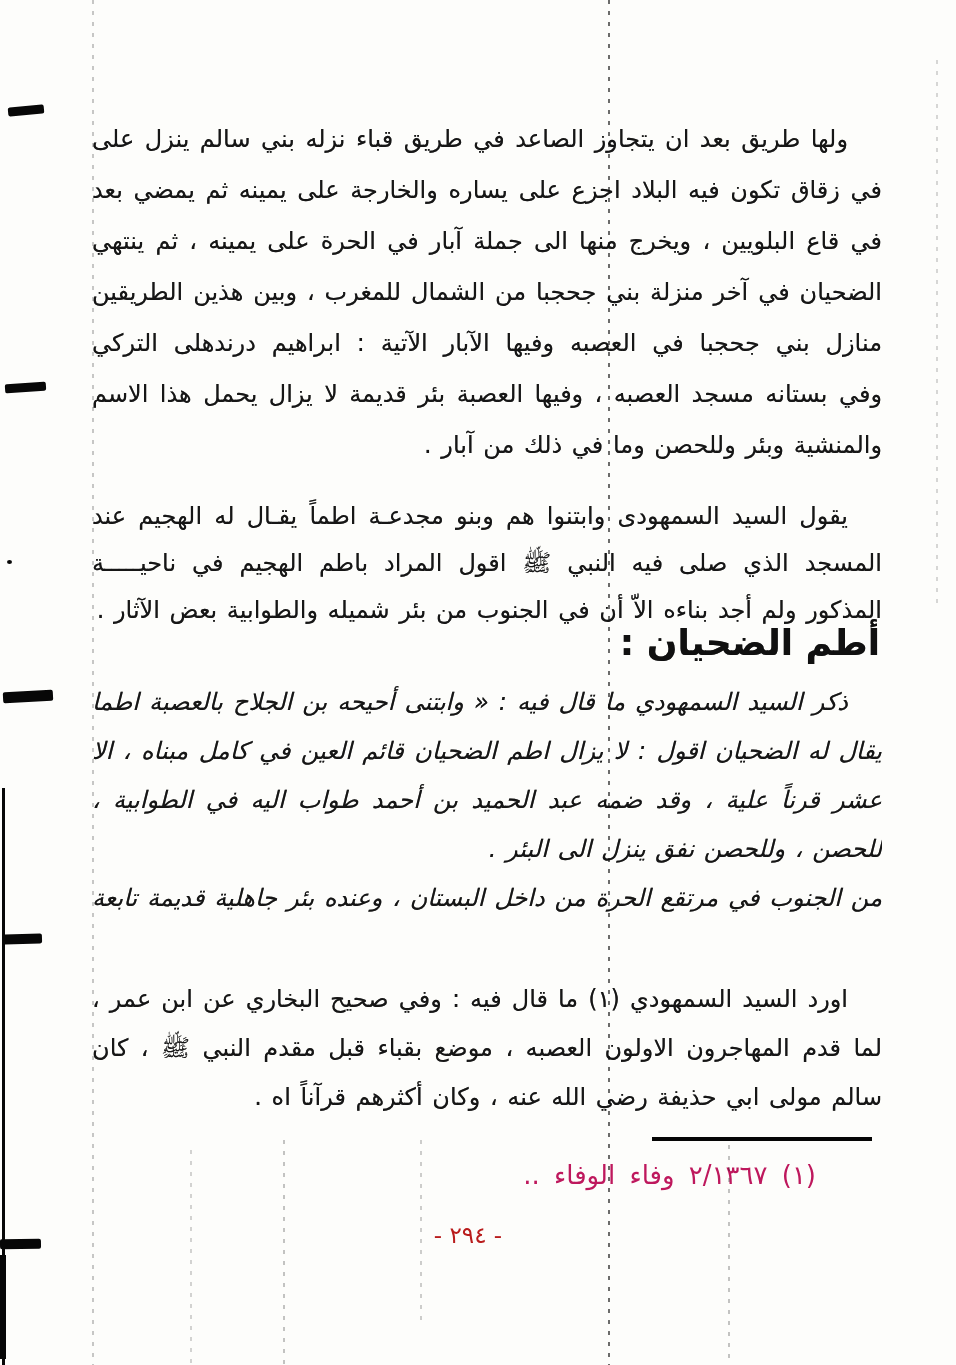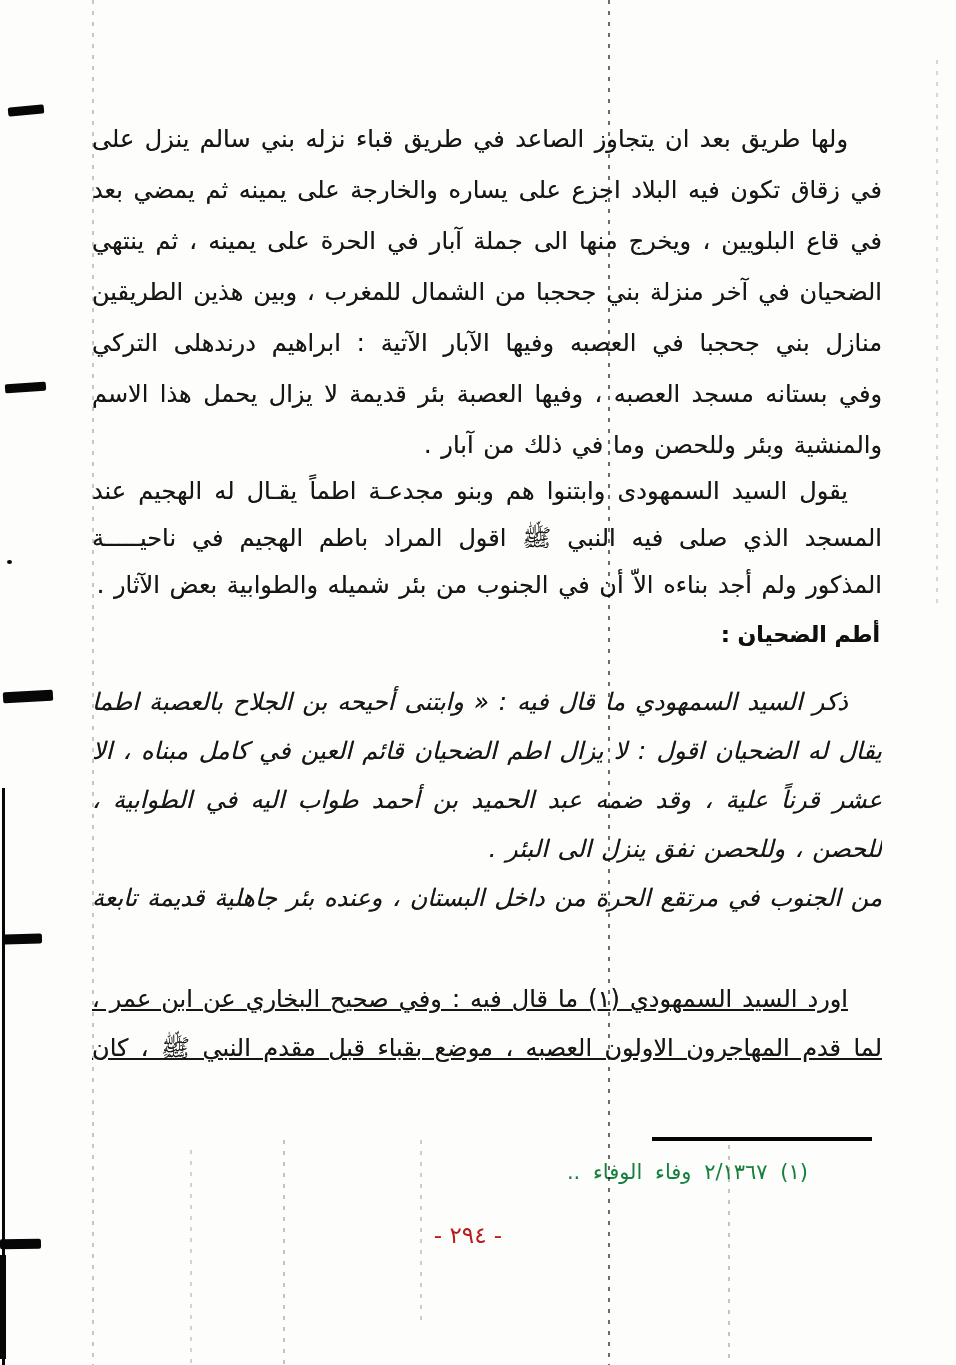--- a/index.html
+++ b/index.html
@@ -28,44 +28,44 @@
     text-align:justify;
     text-align-last:justify;
     height:51px;
     line-height:51px;
     overflow:hidden;
   }
   .pline.first{padding-right:34px;}
   .pline.last{text-align:right;text-align-last:right;}
 
   .p1{top:114px;}
-  .p2{top:468px;margin-left:24px;}
+  .p2{top:493px;margin-left:24px;}
   .p2 .pline{height:47px;line-height:47px;}
   .p3{top:678px;font-style:italic;}
   .p3 .pline{height:49px;line-height:49px;}
-  .p4{top:975px;text-decoration:underline;}
+  .p4{top:975px;}
   .p4 .pline{height:49px;line-height:49px;}
 
   .heading{
     position:absolute;
     right:76px;top:622px;
     margin:0;
     direction:rtl;
-    font-size:22px;
+    font-size:36px;
     font-weight:bold;
     color:#101010;
     text-shadow:0 0 .6px rgba(0,0,0,.7);
   }
 
   .footnote{
     position:absolute;
-    right:148px;top:1160px;
+    right:140px;top:1160px;
     direction:rtl;
-    font-size:21px;
-    color:#15803d;
+    font-size:26px;
+    color:#be185d;
     word-spacing:6px;
   }
   .footnote-rule{
     position:absolute;
     left:652px;top:1137px;
     width:220px;height:4px;
     background:#050505;
   }
   .page-number{
     position:absolute;
@@ -129,20 +129,21 @@
     <div class="pline first">ذكر السيد السمهودي ما قال فيه : « وابتنى أحيحه بن الجلاح بالعصبة اطما</div>
     <div class="pline">يقال له الضحيان اقول : لا يزال اطم الضحيان قائم العين في كامل مبناه ، الا آن</div>
     <div class="pline">عشر قرناً علية ، وقد ضمه عبد الحميد بن أحمد طواب اليه في الطوابية ، وبابه</div>
     <div class="pline last">للحصن ، وللحصن نفق ينزل الى البئر .</div>
     <div class="pline">من الجنوب في مرتقع الحرة من داخل البستان ، وعنده بئر جاهلية قديمة تابعة</div>
   </div>
 
   <div class="para p4">
     <div class="pline first">اورد السيد السمهودي (١) ما قال فيه : وفي صحيح البخاري عن ابن عمر ،</div>
     <div class="pline">لما قدم المهاجرون الاولون العصبه ، موضع بقباء قبل مقدم النبي ﷺ ، كان يؤمهم</div>
+    <div class="pline last">سالم مولى ابي حذيفة رضي الله عنه ، وكان أكثرهم قرآناً اه .</div>
   </div>
 
   <div class="footnote-rule"></div>
   <div class="footnote">(١) ٢/١٣٦٧ وفاء الوفاء ..</div>
 
   <div class="page-number">- ٢٩٤ -</div>
 
   <div class="fold fold-main"></div>
   <div class="fold fold-faint1"></div>
   <div class="fold fold-faint2"></div>

